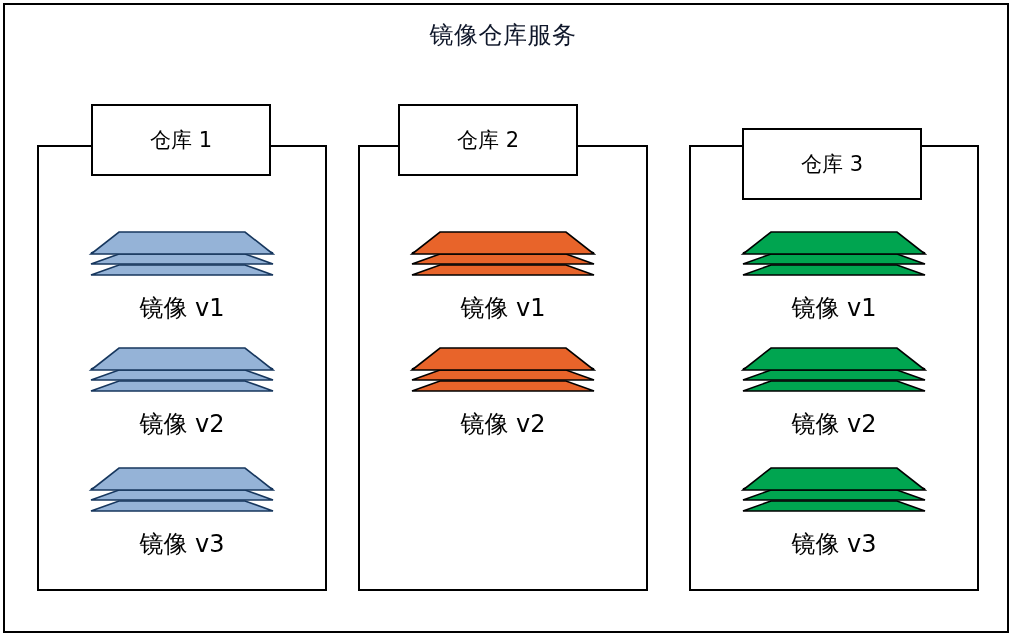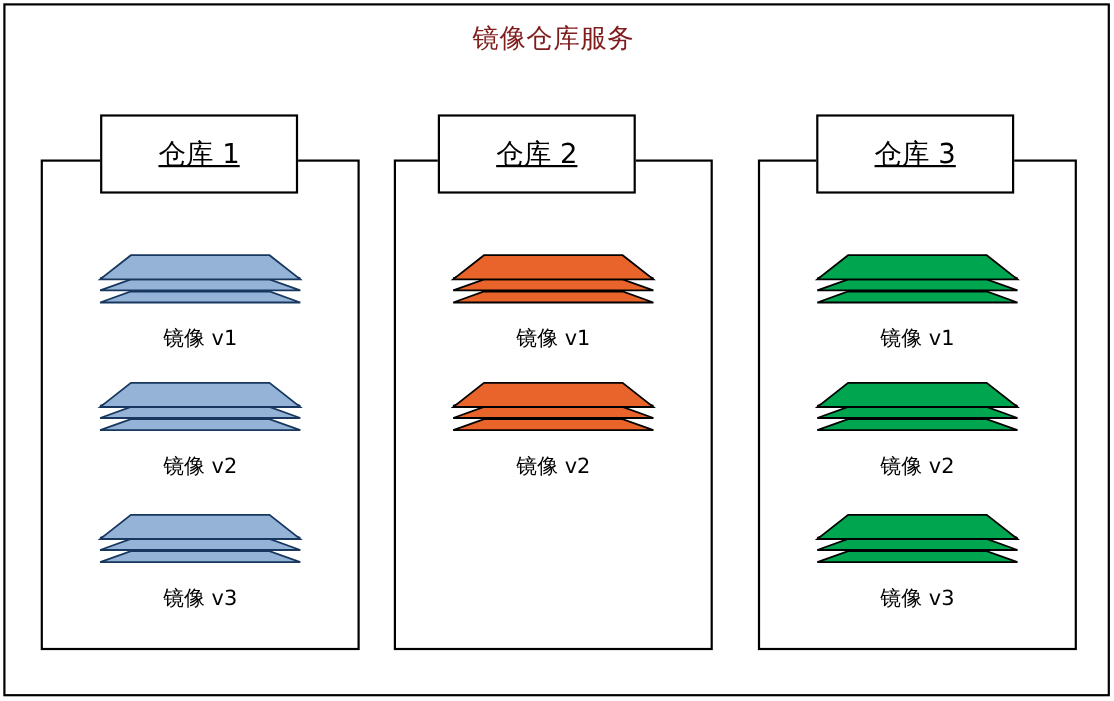--- a/index.html
+++ b/index.html
@@ -33,21 +33,21 @@
   }
 
   .service-title {
     position: absolute;
     left: 0;
     top: 20px;
     width: 1006px;
     text-align: center;
     font-size: 24px;
     line-height: 30px;
-    color: #7f1d1d;
+    color: #0f172a;
     letter-spacing: 0.5px;
     white-space: nowrap;
   }
 
   
   .repo {
     position: absolute;
     top: 145px;
     width: 290px;
     height: 446px;
@@ -66,28 +66,27 @@
     height: 72px;
     border: 2px solid #000000;
     background: #ffffff;
     display: flex;
     align-items: center;
     justify-content: center;
     z-index: 3;
   }
   .repo-header-0 { left: 91px; }
   .repo-header-1 { left: 398px; }
-  .repo-header-2 { left: 742px; }
+  .repo-header-2 { left: 742px; margin-top: 24px; }
 
   .repo-header-label {
-    font-size: 25px;
+    font-size: 21px;
     line-height: 26px;
     color: #000000;
     white-space: nowrap;
-    text-decoration: underline;
   }
 
   
   .stack-group {
     position: absolute;
     z-index: 2;
     width: 290px;
     display: flex;
     flex-direction: column;
     align-items: center;
@@ -100,21 +99,21 @@
   }
   .stack svg {
     display: block;
     width: 182px;
     height: 54px;
     overflow: visible;
   }
 
   .stack-label {
     margin-top: 8px;
-    font-size: 19px;
+    font-size: 24px;
     line-height: 28px;
     color: #000000;
     white-space: nowrap;
     text-align: center;
   }
 </style>
 </head>
 <body>
 
 <div class="canvas">

